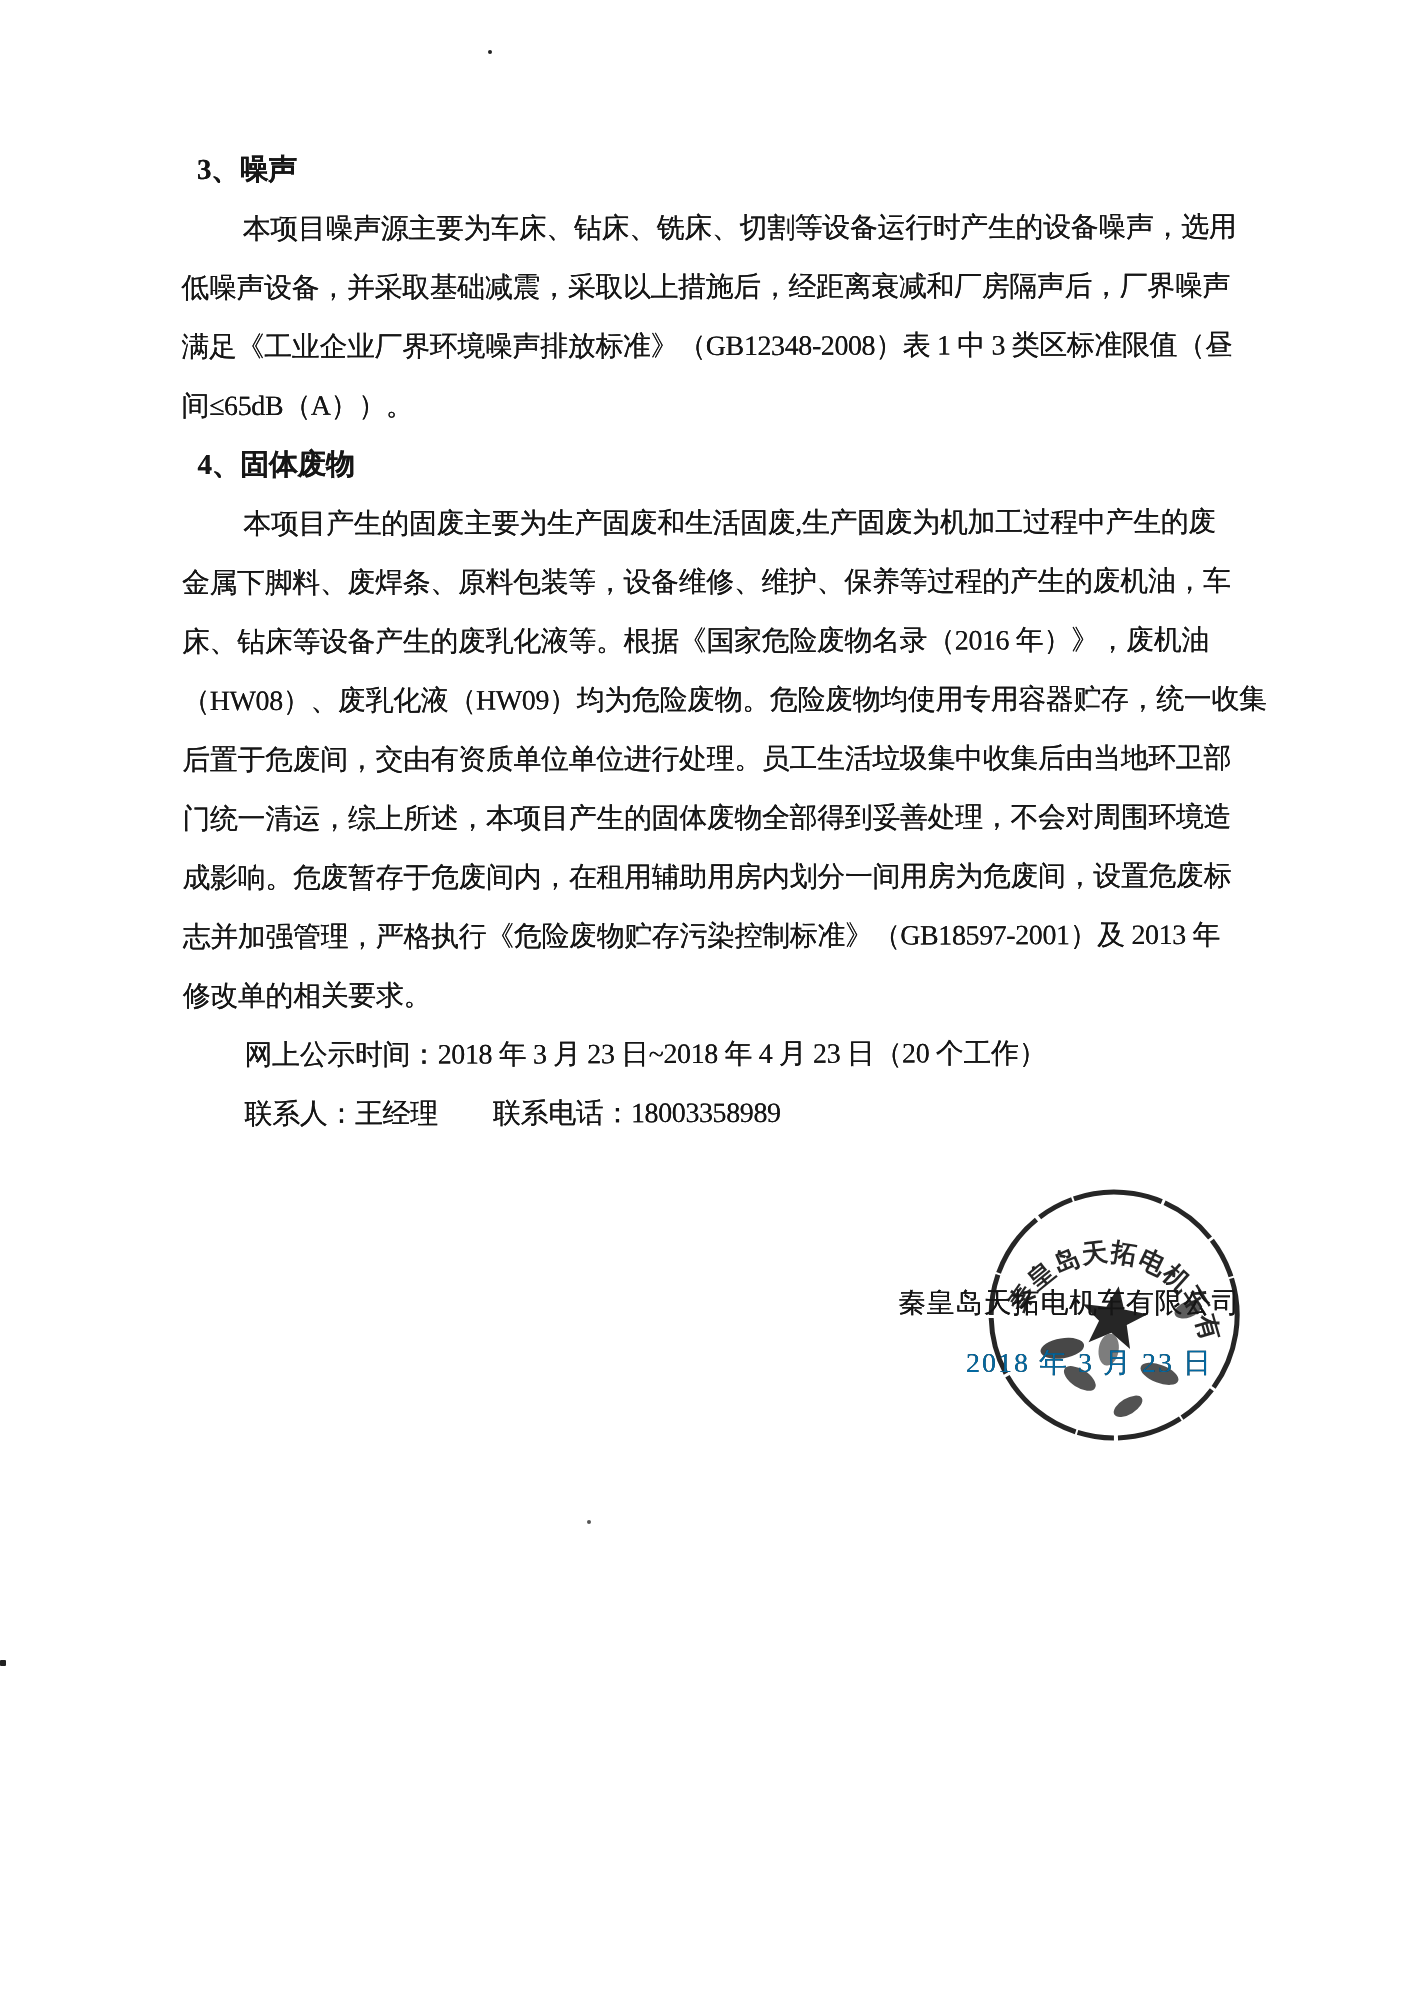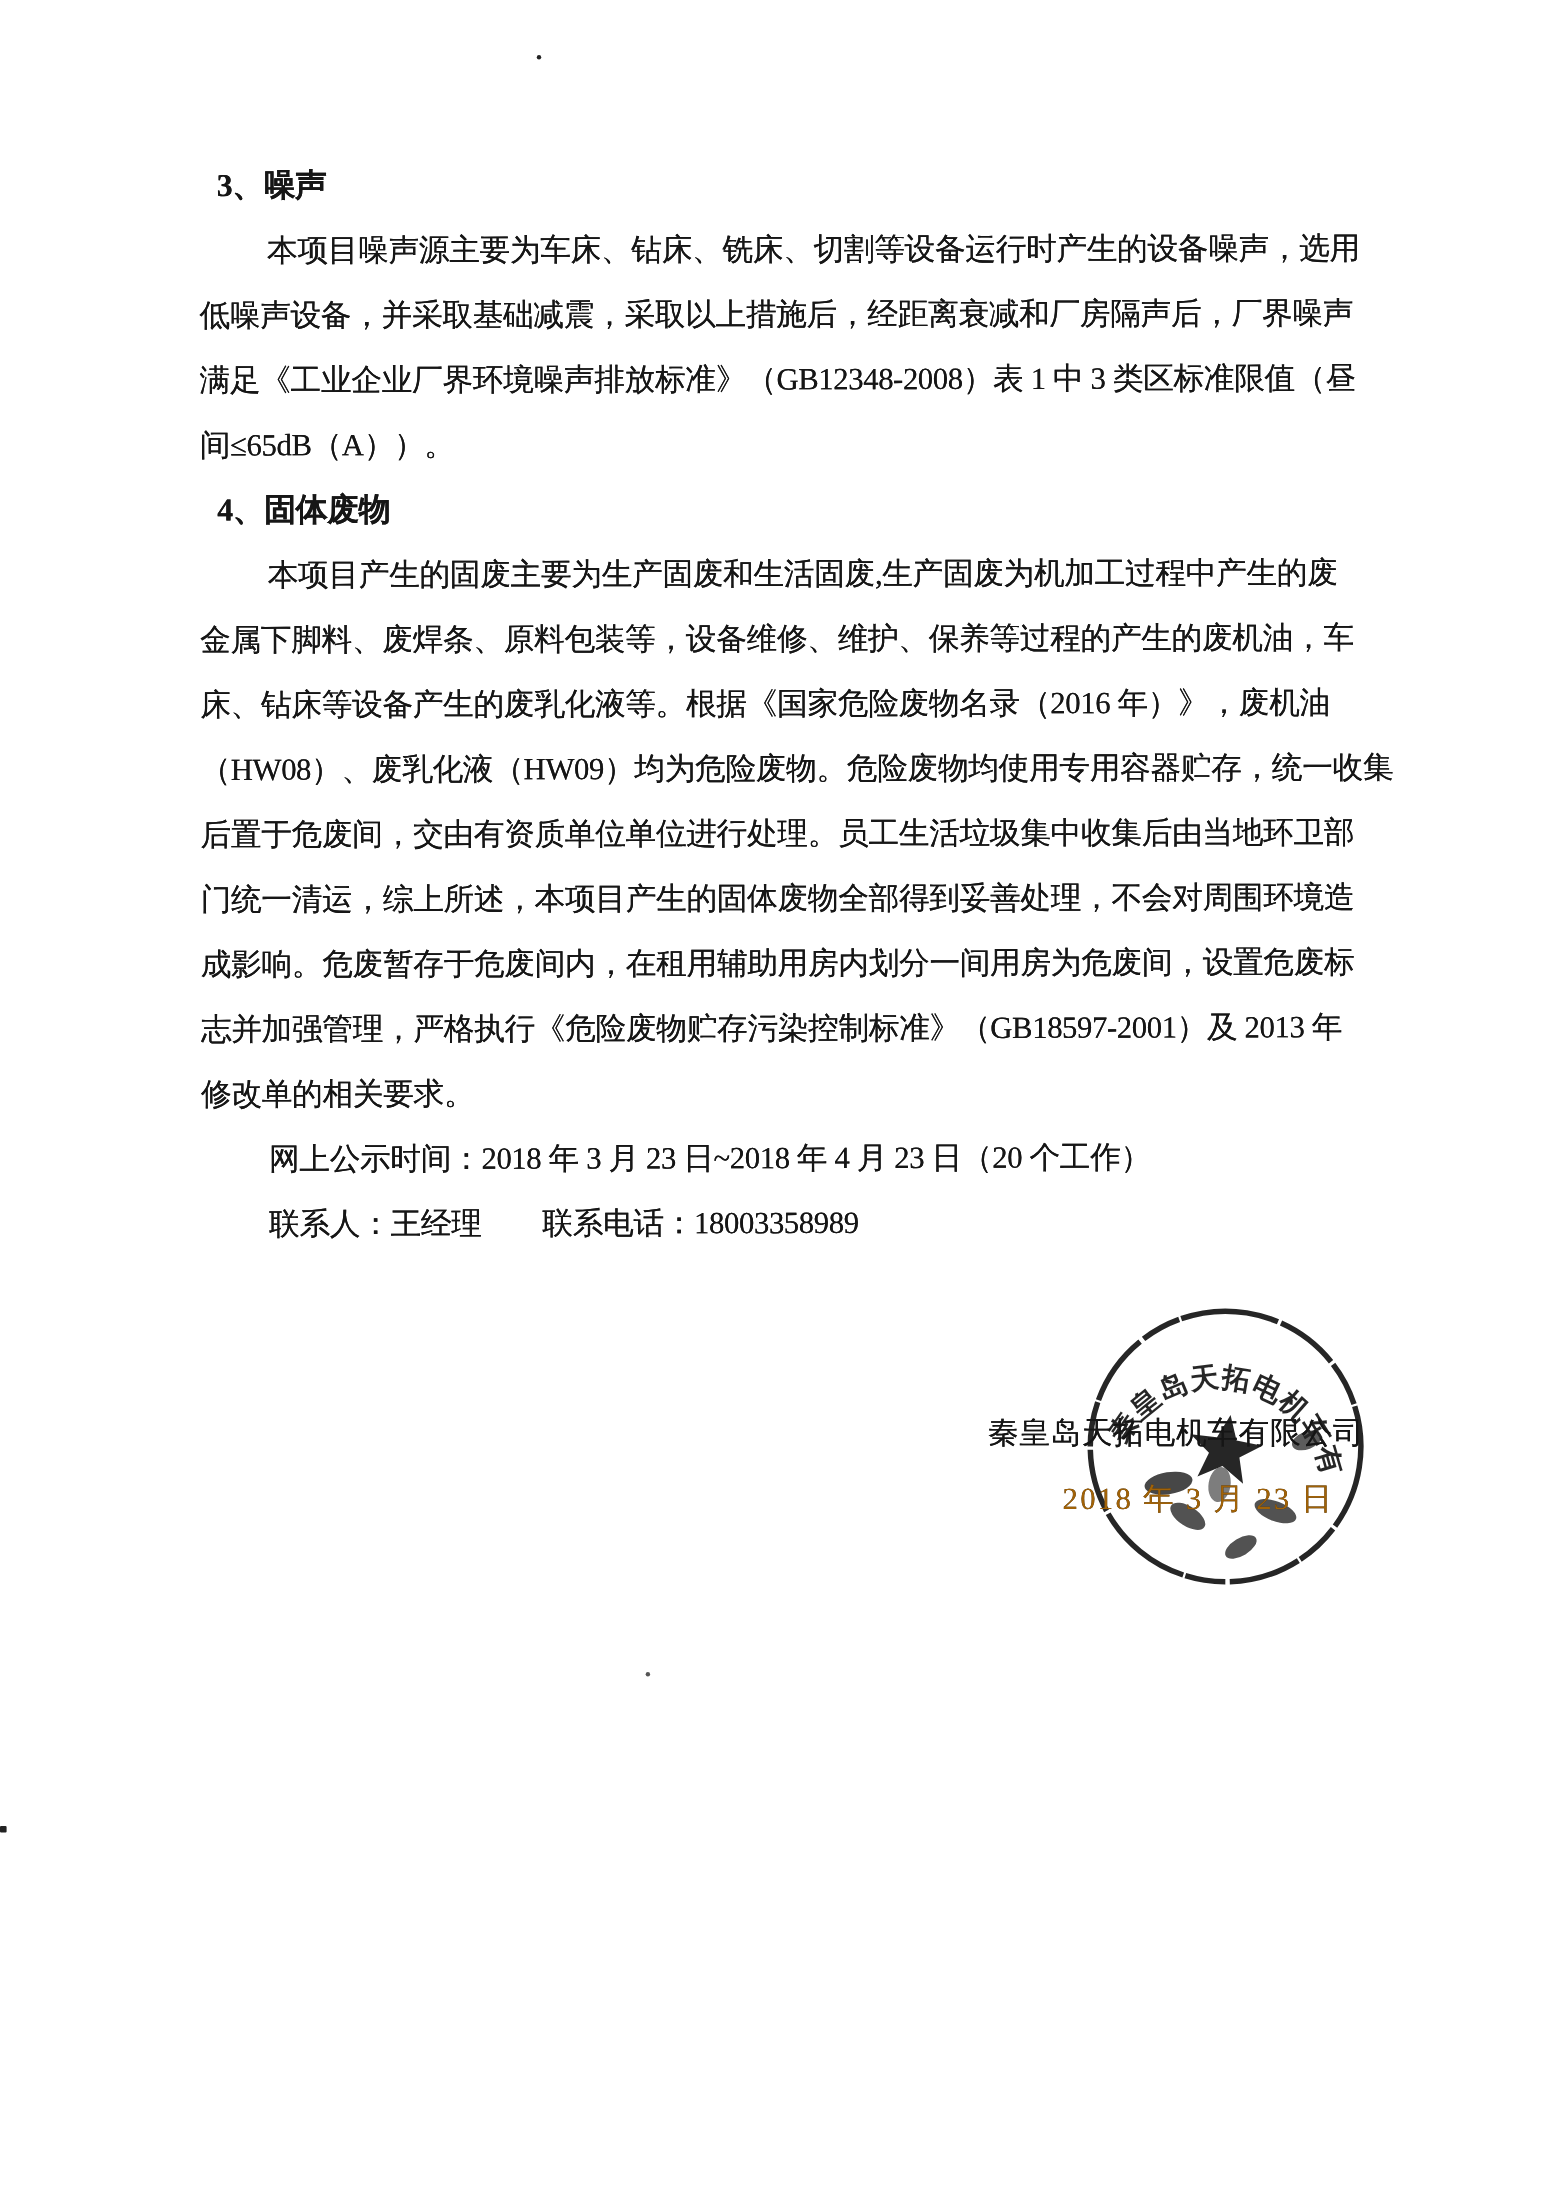--- a/index.html
+++ b/index.html
@@ -51,21 +51,21 @@
     color: #151515;
     text-shadow: 0 0 0.6px #222;
   }
   .sig-date {
     position: absolute;
     left: 966px;
     top: 1344px;
     font-size: 28px;
     letter-spacing: 2px;
     white-space: nowrap;
-    color: #a16207;
+    color: #0369a1;
     text-shadow: 0 0 0.6px #222;
   }
 
   
   .stamp {
     position: absolute;
     left: 972px;
     top: 1178px;
     width: 284px;
     height: 276px;

